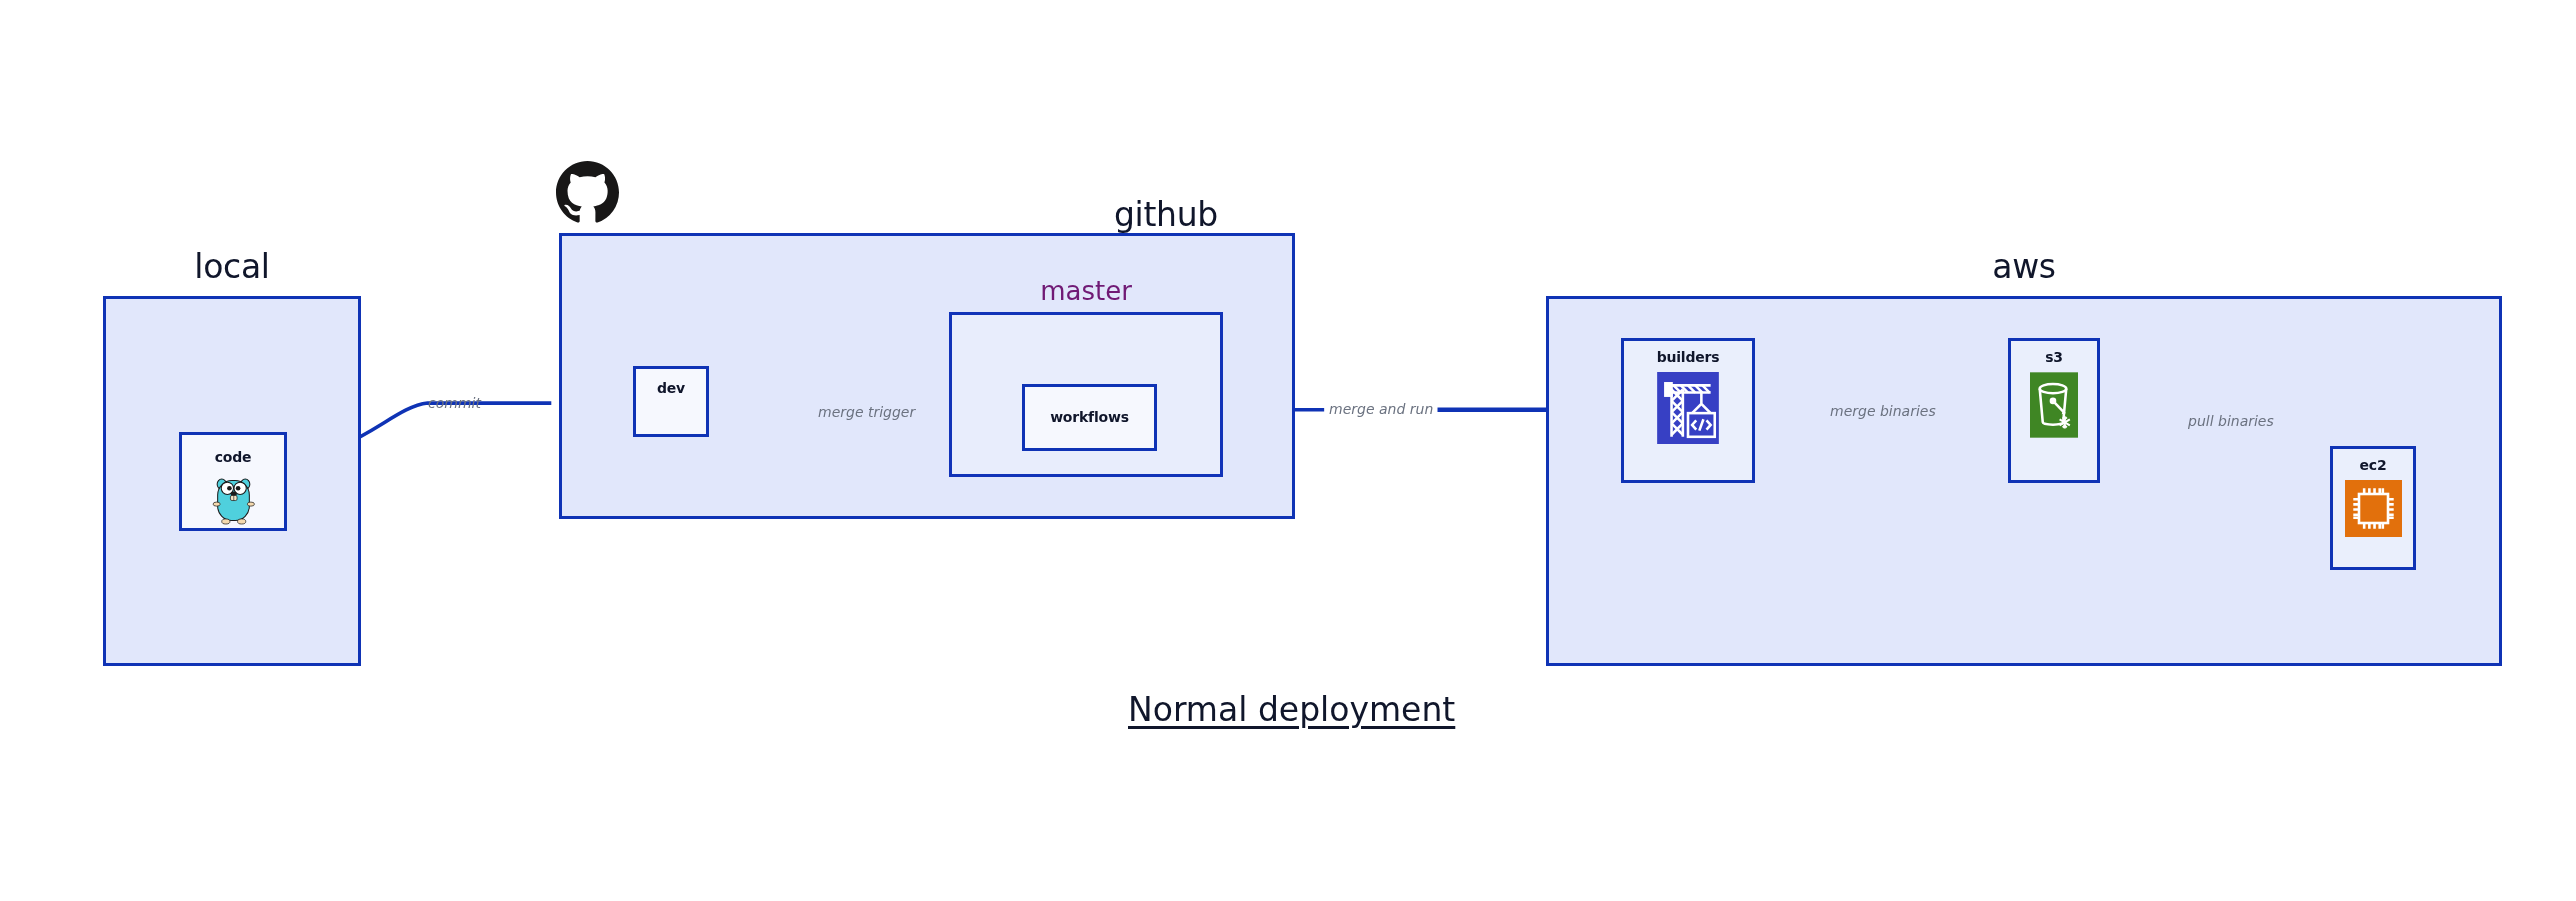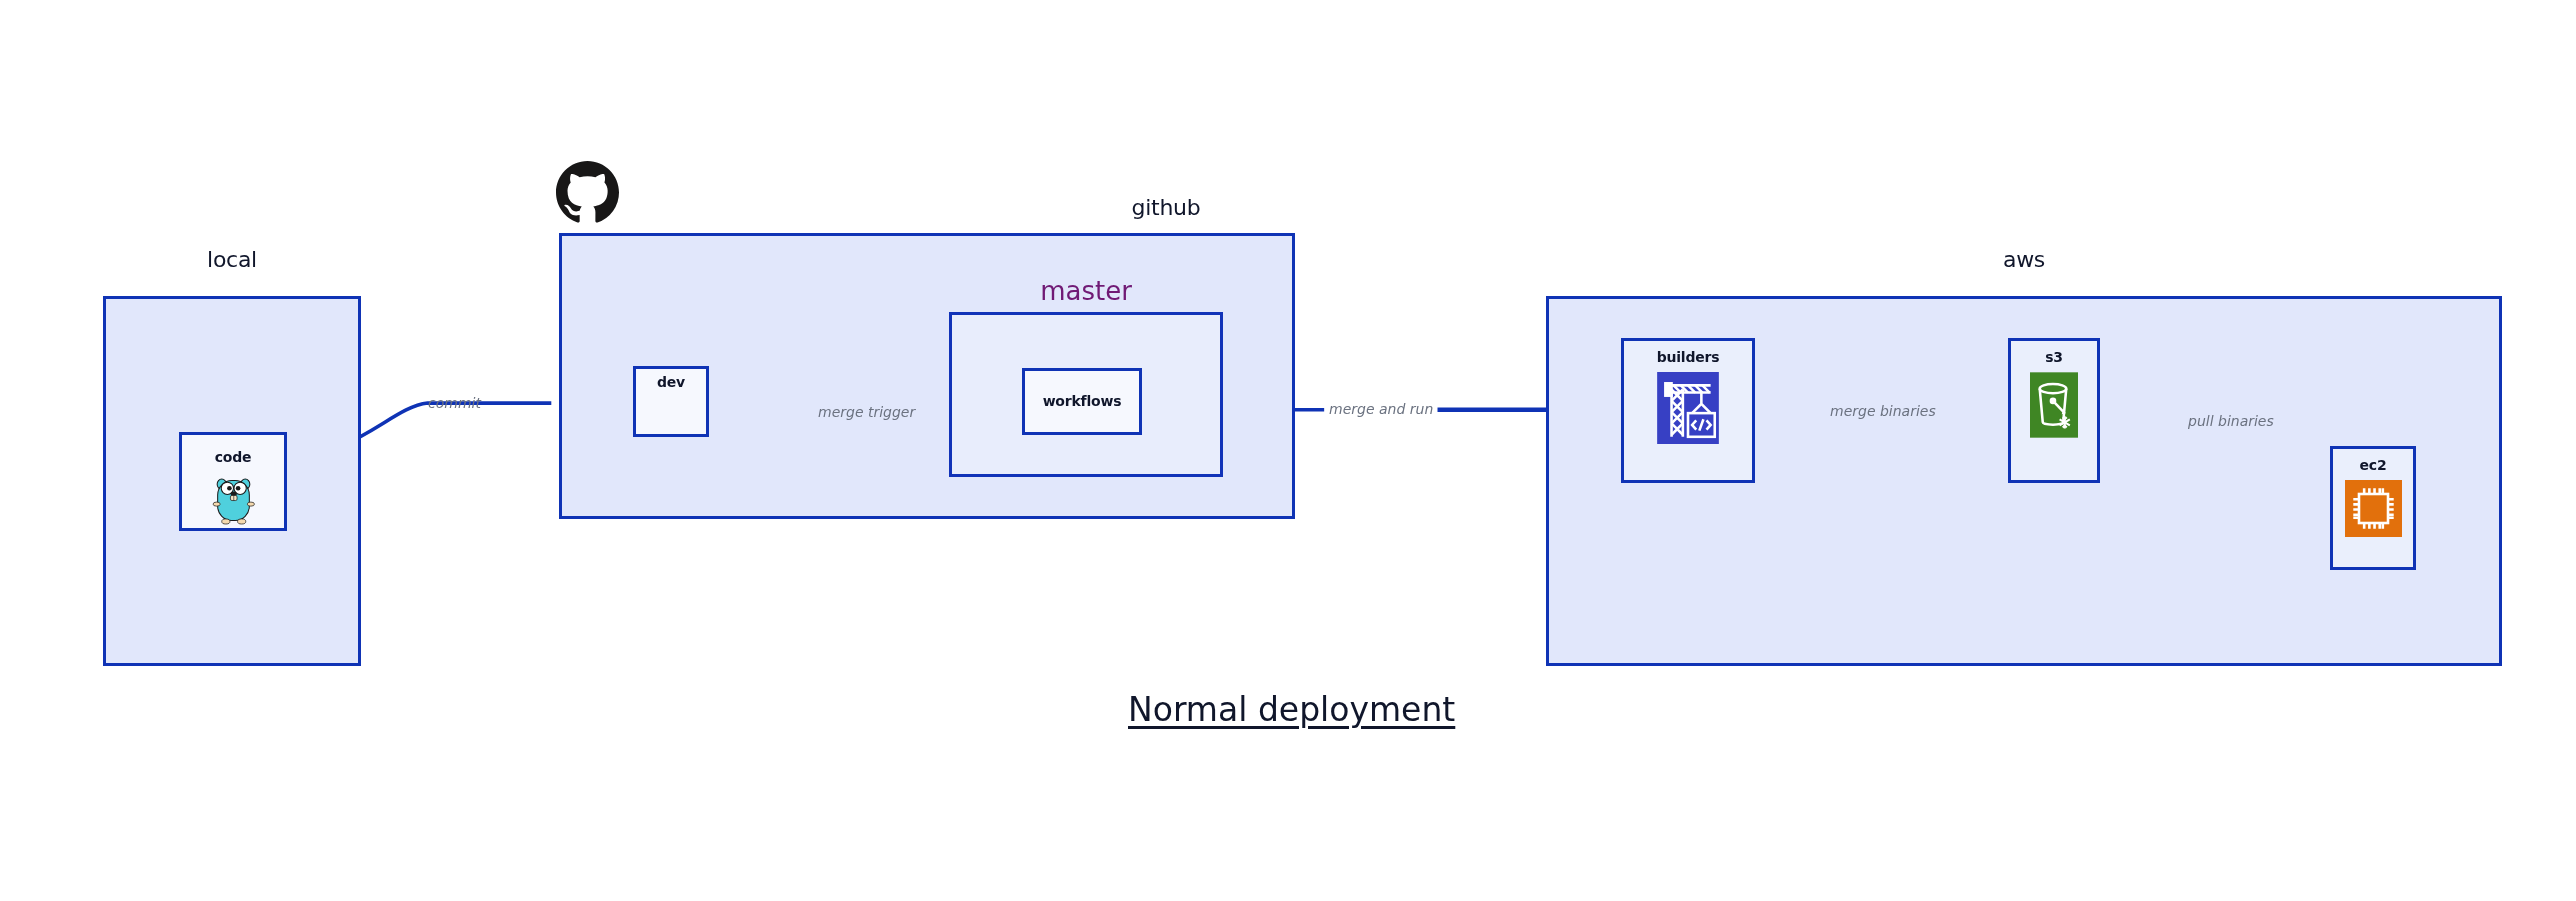--- a/index.html
+++ b/index.html
@@ -27,21 +27,21 @@
 
   
   .group-box {
     border: 3.6px solid #0f33b5;
     background: #e1e7fb;
   }
 
   
   .group-title {
     position: absolute;
-    font-size: 22px;
+    font-size: 33px;
     color: #10162b;
     font-weight: 400;
     text-align: center;
     white-space: nowrap;
     letter-spacing: -0.3px;
   }
 
   
   .sub-box {
     border: 3.1px solid #1133b8;
@@ -170,28 +170,28 @@
                0 3.07-1.87 3.75-3.65 3.95.29.25.54.73.54 1.48 0 1.07-.01 1.93-.01 2.2
                0 .21.15.46.55.38A8.01 8.01 0 0 0 16 8c0-4.42-3.58-8-8-8z"></path>
     </svg>
   </div>
 
   <div class="group-title" style="left:1037px; top:195px; width:258px; text-align:center;">github</div>
 
   <div class="abs group-box" style="left:559px; top:233px; width:736px; height:286px;"></div>
 
   <div class="abs node light" style="left:633px; top:366px; width:76px; height:71px; justify-content:flex-start;">
-    <div class="node-label" style="margin-top:5px;">dev</div>
+    <div class="node-label" style="margin-top:11px;">dev</div>
   </div>
 
   <div class="sub-title" style="left:949px; top:276px; width:274px; text-align:center;">master</div>
 
   <div class="abs sub-box" style="left:949px; top:312px; width:274px; height:165px;"></div>
 
-  <div class="abs node light" style="left:1022px; top:368px; width:120px; height:67px; justify-content:flex-start;text-align:right;">
+  <div class="abs node light" style="left:1022px; top:384px; width:135px; height:67px; justify-content:flex-start;text-align:right;">
     <div class="node-label" style="margin-top:21.6px;">workflows</div>
   </div>
 
   <div class="edge-label" style="left:818px; top:404px;">merge trigger</div>
 
   <div class="edge-label" style="left:1329px; top:401px;">merge and run</div>
 
   <div class="group-title" style="left:1895px; top:247px; width:258px; text-align:center;">aws</div>
 
   <div class="abs group-box" style="left:1546px; top:296px; width:956px; height:370px;"></div>

